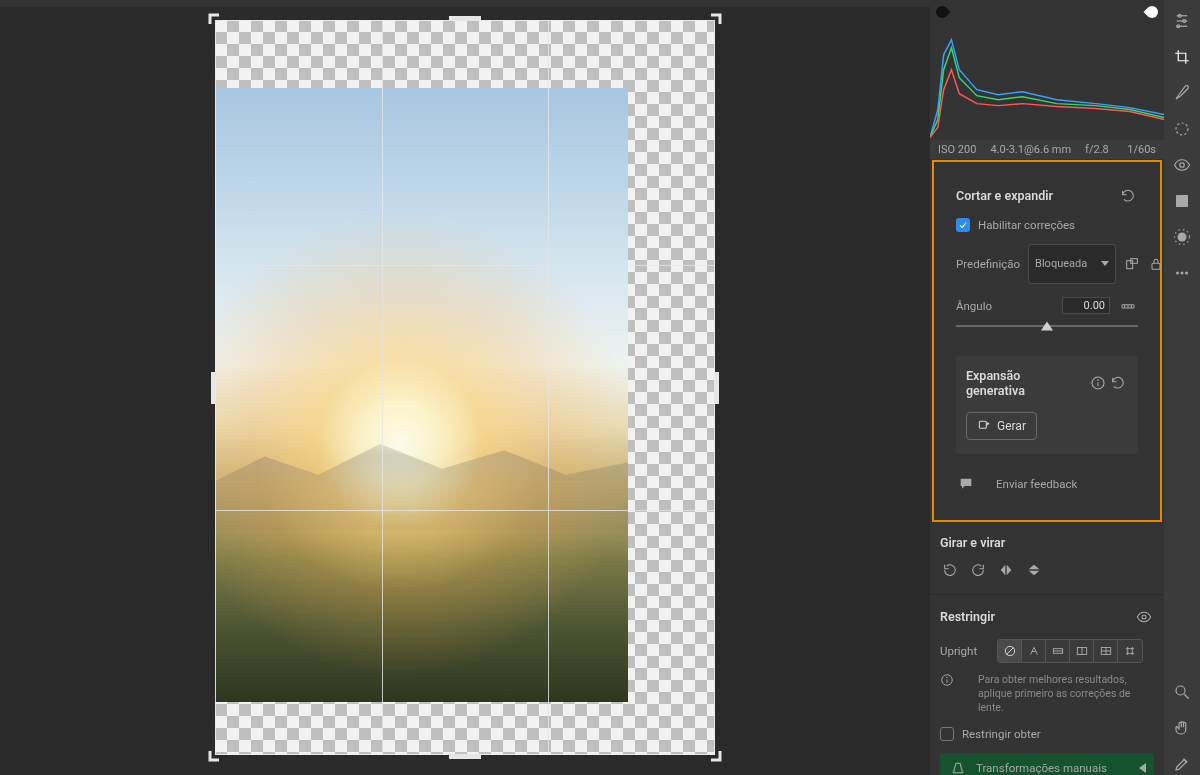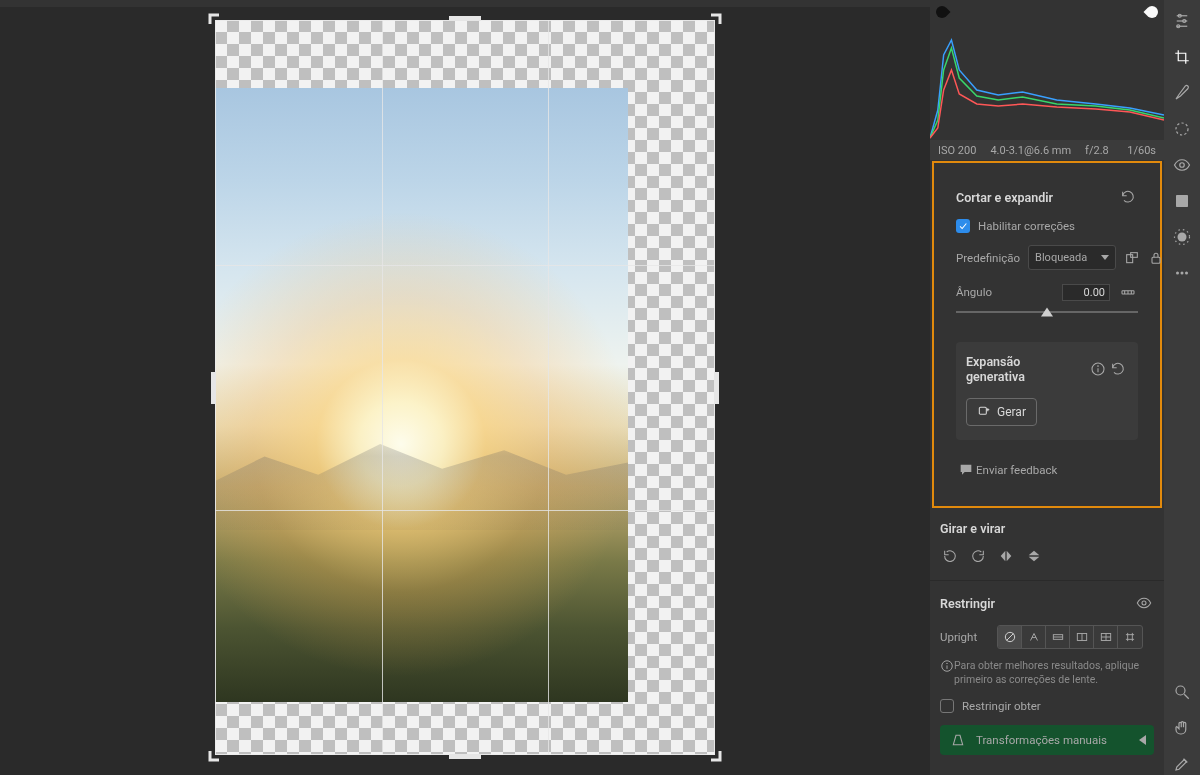--- a/index.html
+++ b/index.html
@@ -83,47 +83,47 @@
   .section-title { font-size:12.5px; color:var(--text-main); font-weight:600; }
 
   .row { display:flex; align-items:center; gap:8px; margin-bottom:12px; }
   .row:last-child { margin-bottom:0; }
   .label { font-size:11.5px; color:var(--text-dim); }
 
   .check { width:14px; height:14px; border-radius:3px; background:var(--blue-check); display:flex; align-items:center; justify-content:center; flex-shrink:0; }
   .check svg { width:10px; height:10px; stroke:#fff; stroke-width:2.5; fill:none; }
   .check.empty { background:transparent; border:1px solid #777; }
 
-  .select { flex:0 0 auto; height:25px; background:var(--bg-input); border:1px solid #4a4a4a; border-radius:3px; display:flex; align-items:center; padding:0 6px; font-size:11px; color:var(--text-dim); gap:6px; min-width:88px; }
+  .select { flex:0 0 auto; height:40px; background:var(--bg-input); border:1px solid #4a4a4a; border-radius:3px; display:flex; align-items:center; padding:0 6px; font-size:11px; color:var(--text-dim); gap:6px; min-width:88px; }
   .select .caret { margin-left:auto; }
 
   .icon-btn { width:20px; height:20px; display:flex; align-items:center; justify-content:center; color:var(--text-dim); cursor:pointer; }
   .icon-btn svg { width:16px; height:16px; stroke:currentColor; fill:none; stroke-width:1.6; }
   .icon-btn.flat svg { fill:currentColor; stroke:none; }
 
   .num-input { width:48px; height:17px; background:var(--bg-input); border:1px solid #4a4a4a; color:var(--text-main); font-size:11px; text-align:right; padding:0 4px; }
 
   .slider { position:relative; height:16px; margin:2px 0 0 0; }
   .slider .track { position:absolute; left:0; right:0; top:50%; height:2px; background:#666; transform:translateY(-50%); }
   .slider .thumb { position:absolute; top:50%; transform:translate(-50%,-50%); width:0; height:0; border-left:6px solid transparent; border-right:6px solid transparent; border-bottom:9px solid #cfcfcf; }
 
   .sub-panel { background:var(--bg-panel2); border-radius:4px; padding:12px 10px 14px 10px; margin-top:6px; }
   .btn { display:inline-flex; align-items:center; gap:6px; height:28px; padding:0 10px; background:transparent; border:1px solid #6a6a6a; border-radius:4px; color:var(--text-main); font-size:12px; cursor:pointer; }
   .btn svg { width:14px; height:14px; stroke:currentColor; fill:none; stroke-width:1.8; }
 
-  .feedback-row { display:flex; align-items:center; gap:0; margin-top:20px; color:var(--text-dim); font-size:11.5px; }
+  .feedback-row { display:flex; align-items:center; gap:20px; margin-top:20px; color:var(--text-dim); font-size:11.5px; }
 
   .upright-row { display:flex; align-items:center; gap:20px; }
   .seg { display:flex; border:1px solid #555; border-radius:3px; overflow:hidden; background:#3a3a3a; }
   .seg .seg-btn { width:24px; height:22px; display:flex; align-items:center; justify-content:center; color:var(--text-dim); border-right:1px solid #555; }
   .seg .seg-btn:last-child { border-right:none; }
   .seg .seg-btn.active { background:#4a4a4a; color:var(--text-main); }
   .seg .seg-btn svg { width:14px; height:14px; stroke:currentColor; fill:none; stroke-width:1.6; }
 
-  .hint { display:flex; gap:0; font-size:10.5px; color:var(--text-dimmer); line-height:1.35; margin-top:10px; }
+  .hint { display:flex; gap:24px; font-size:10.5px; color:var(--text-dimmer); line-height:1.35; margin-top:10px; }
 
   .manual-row { display:flex; align-items:center; gap:8px; height:30px; background:#14532d; border-radius:4px; padding:0 8px; margin-top:10px; color:var(--text-dim); font-size:11.5px; }
   .manual-row .tri { margin-left:auto; color:var(--text-dim); }
 
   
   .toolstrip { width:36px; background:var(--bg-panel2); display:flex; flex-direction:column; align-items:center; padding-top:10px; gap:14px; }
   .tool { width:22px; height:22px; display:flex; align-items:center; justify-content:center; color:var(--text-dim); cursor:pointer; }
   .tool svg { width:18px; height:18px; stroke:currentColor; fill:none; stroke-width:1.6; }
   .tool.flat svg { fill:currentColor; stroke:none; }
   .tool.active { color:#fff; }

